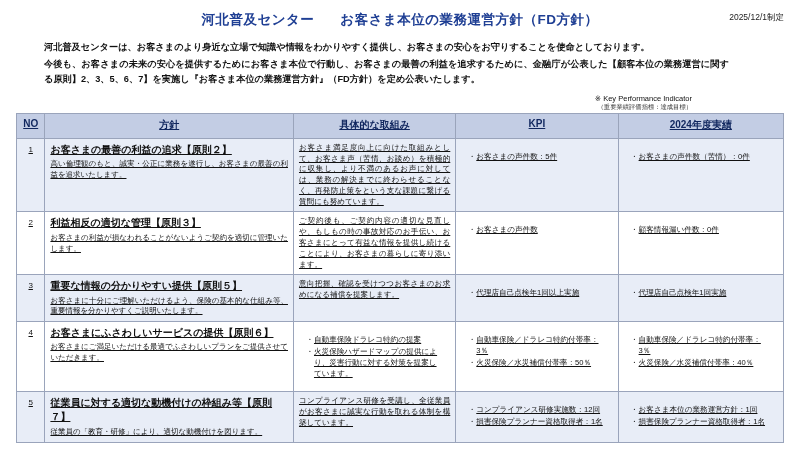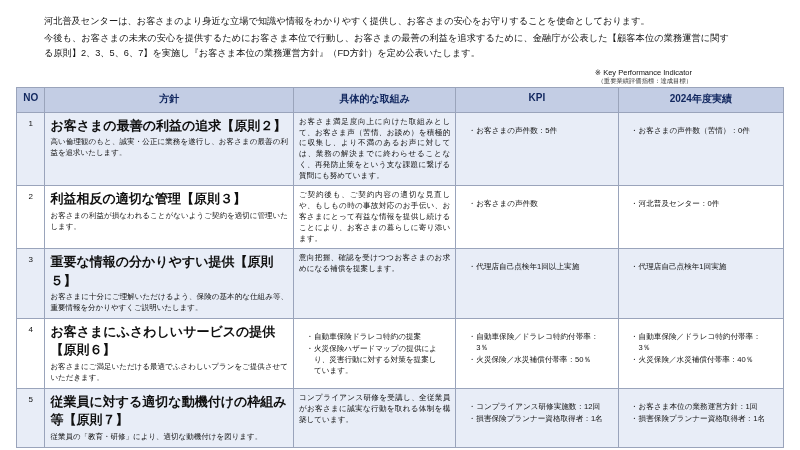--- a/index.html
+++ b/index.html
@@ -49,20 +49,21 @@
   .intro {
     margin: 6px 0 0 28px;
     width: 700px;
     font-size: 9.2px;
     line-height: 1.65;
     color: #111;
     text-align: justify;
   }
   .intro p {
     margin: 0 15px 2px 0;
+    font-weight: bold;
   }
   
   .kpi-note {
     margin-top: 6px;
     text-align: right;
     padding-right: 92px;
     font-size: 7.5px;
     color: #111;
     line-height: 1.25;
   }
@@ -75,20 +76,21 @@
   table.fd {
     margin-top: 2px;
     width: 768px;
     border-collapse: collapse;
     table-layout: fixed;
   }
   table.fd th, table.fd td {
     border: 1px solid #9aa4bb;
     vertical-align: top;
     padding: 4px 5px;
+    text-decoration: underline;
   }
   thead th {
     background: #c3cde4;
     color: #10265e;
     font-size: 10px;
     font-weight: bold;
     text-align: center;
     height: 16px;
     vertical-align: middle;
     padding: 2px 3px;
@@ -108,21 +110,21 @@
     background: #e8edf7;
   }
   tbody tr td.cell-no {
     text-align: center;
     font-size: 8px;
     color: #111;
     padding-top: 5px;
   }
   .policy-title {
     font-weight: bold;
-    font-size: 13px;
+    font-size: 10px;
     display: block;
     margin-bottom: 2px;
     color: #0f0f0f;
   }
   .policy-body {
     display: block;
     font-size: 7.5px;
     line-height: 1.45;
     text-align: justify;
   }
@@ -146,20 +148,26 @@
   .action-body {
     display: block;
     text-align: justify;
   }
 </style>
 </head>
 <body>
 
 <div class="page">
 
+  <div class="header">
+    <div class="title-line">
+      <span class="title-company">河北普及センター</span><span>お客さま本位の業務運営方針（FD方針）</span>
+    </div>
+    <div class="doc-date">2025/12/1制定</div>
+  </div>
 
   <div class="intro">
     <p>河北普及センターは、お客さまのより身近な立場で知識や情報をわかりやすく提供し、お客さまの安心をお守りすることを使命としております。</p>
     <p>今後も、お客さまの未来の安心を提供するためにお客さま本位で行動し、お客さまの最善の利益を追求するために、金融庁が公表した【顧客本位の業務運営に関する原則】2、3、5、6、7】を実施し『お客さま本位の業務運営方針』（FD方針）を定め公表いたします。</p>
   </div>
 
   <div class="kpi-note">
     <span>※ Key Performance Indicator</span>
     <span class="sub">（重要業績評価指標：達成目標）</span>
   </div>
@@ -212,21 +220,21 @@
         <td>
           <span class="action-body">ご契約後も、ご契約内容の適切な見直しや、もしもの時の事故対応のお手伝い、お客さまにとって有益な情報を提供し続けることにより、お客さまの暮らしに寄り添います。</span>
         </td>
         <td>
           <ul class="dots">
             <li>お客さまの声件数</li>
           </ul>
         </td>
         <td>
           <ul class="dots">
-            <li>河北普及センター：0件</li>
+            <li>顧客情報漏い件数：0件</li>
           </ul>
         </td>
       </tr>
 
       <tr class="alt">
         <td class="cell-no">3</td>
         <td>
           <span class="policy-title">重要な情報の分かりやすい提供【原則５】</span>
           <span class="policy-body">お客さまに十分にご理解いただけるよう、保険の基本的な仕組み等、重要情報を分かりやすくご説明いたします。</span>
         </td>

